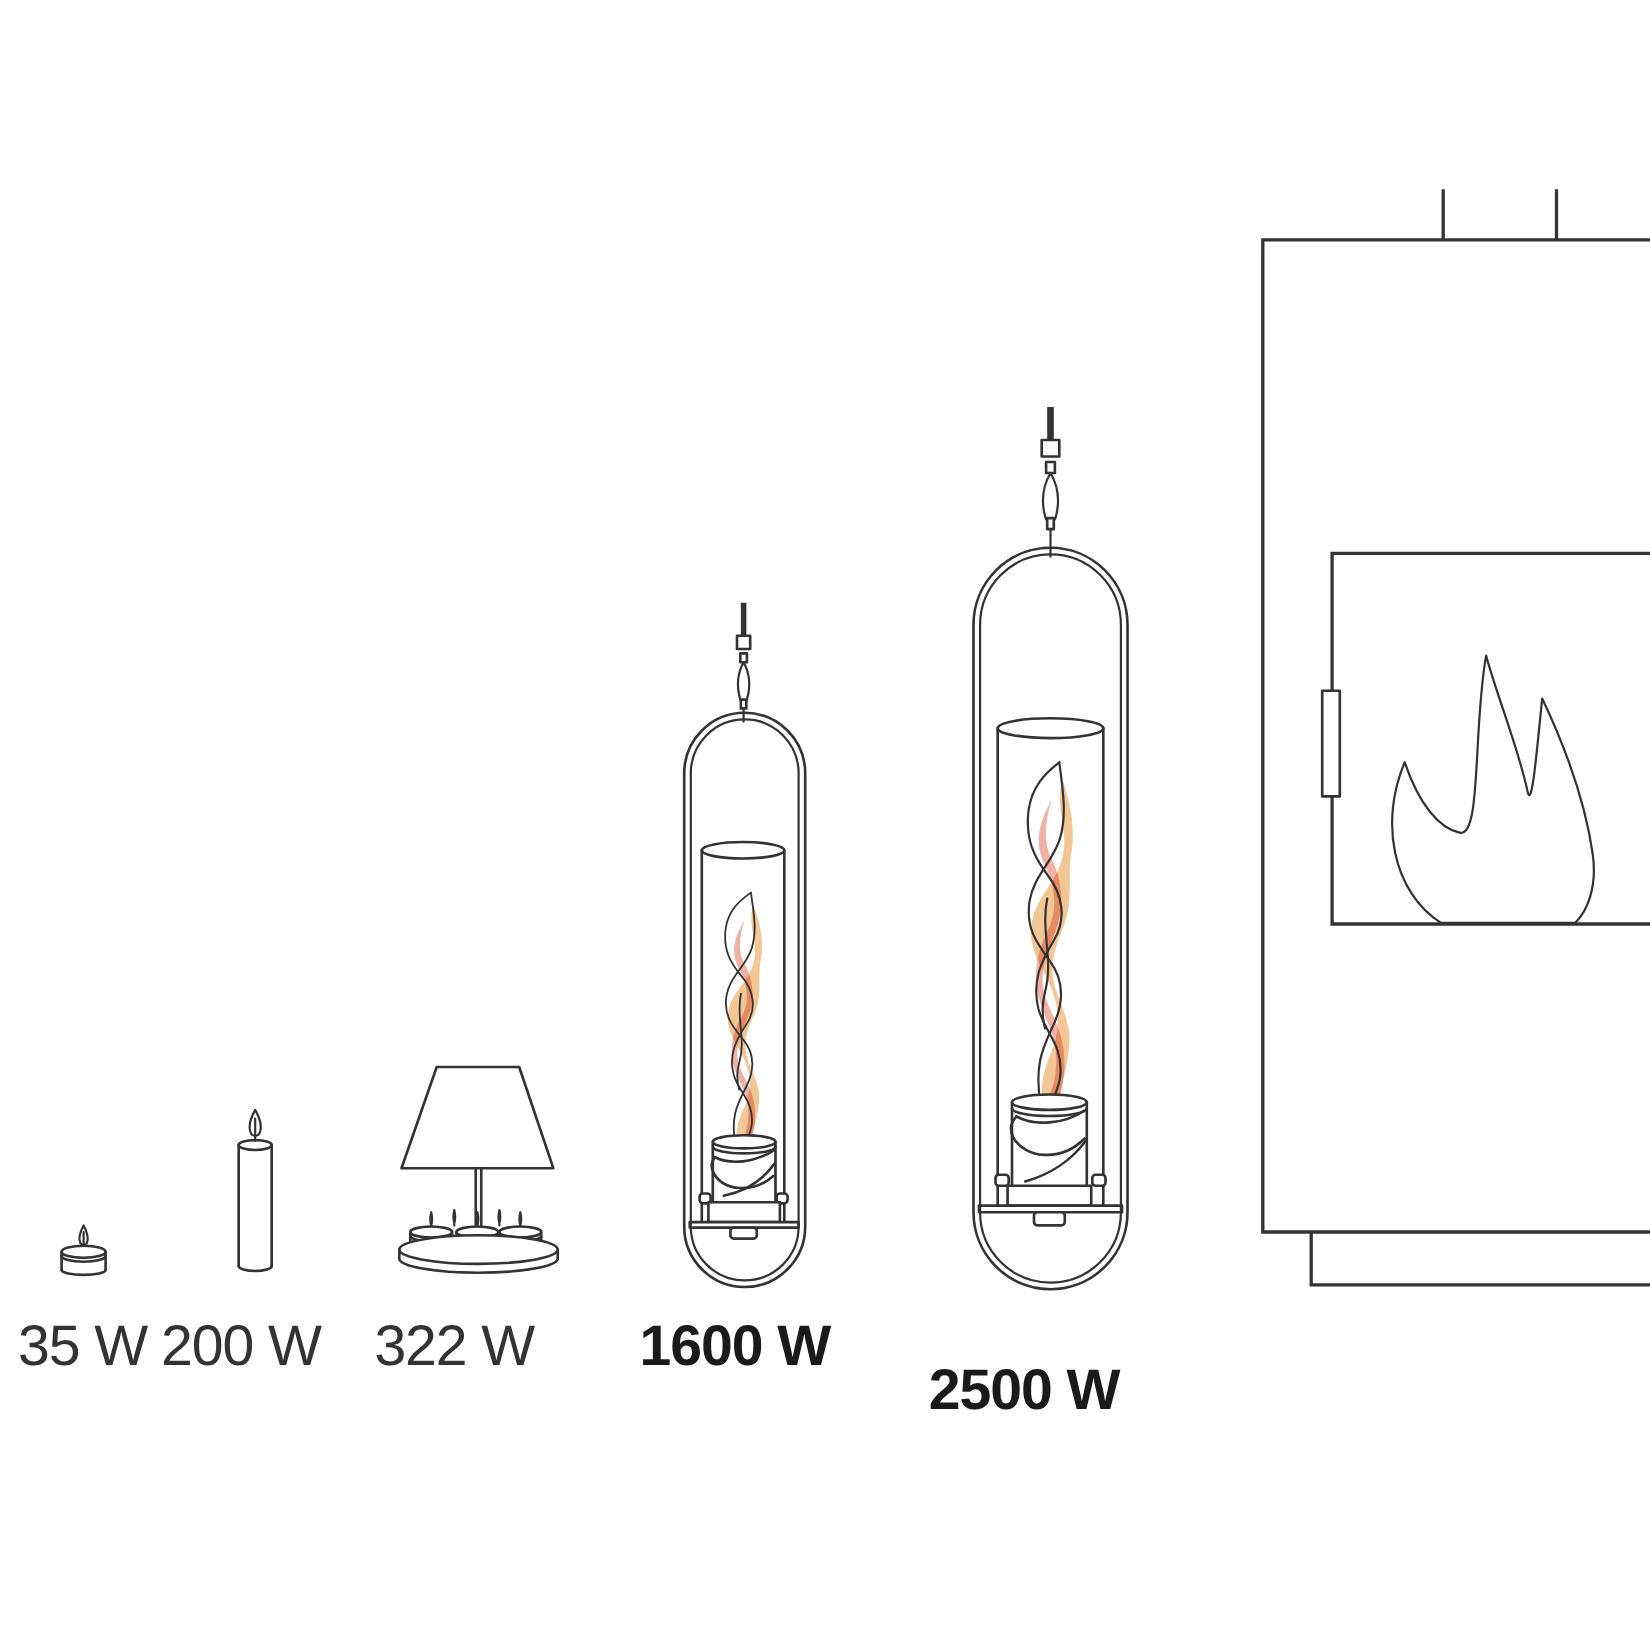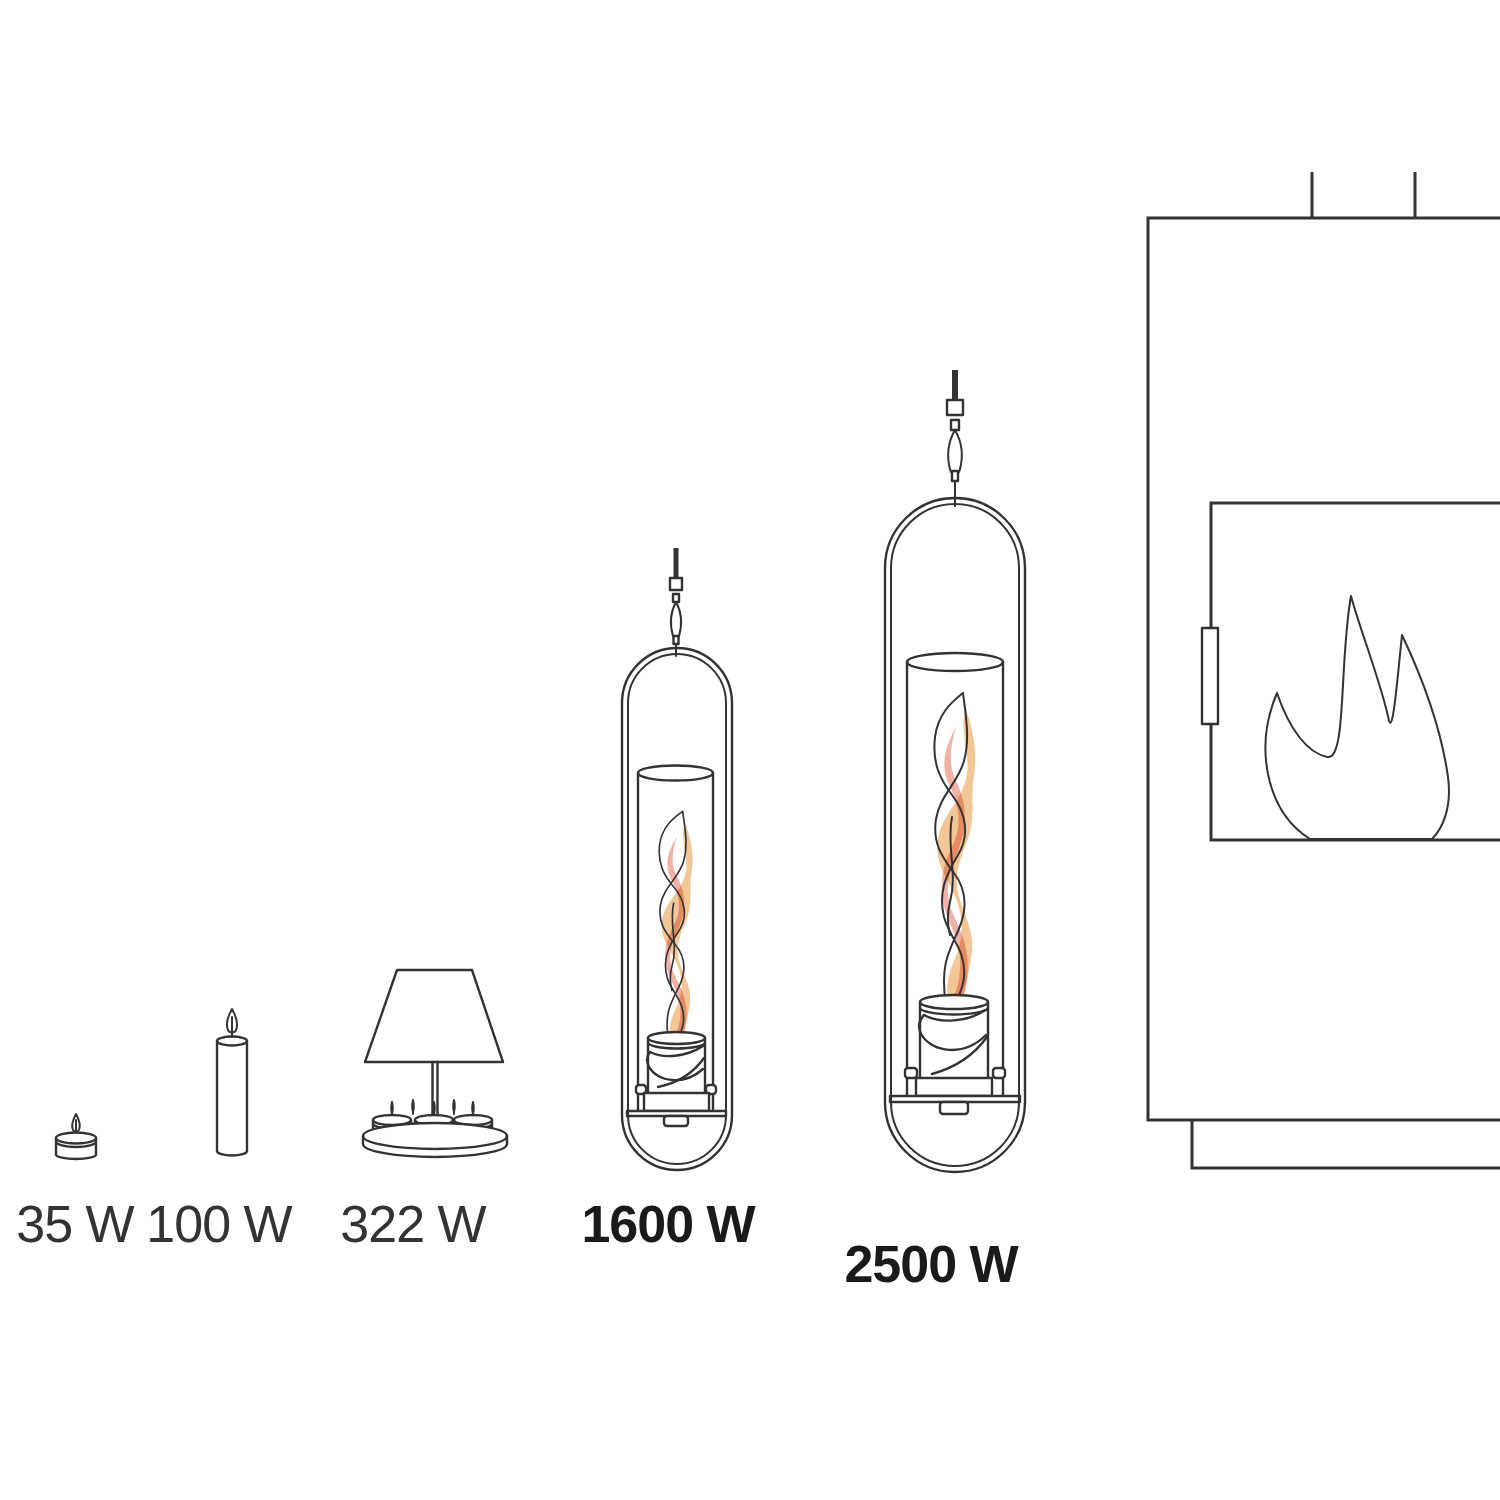--- a/index.html
+++ b/index.html
@@ -166,18 +166,18 @@
   <svg class="icon" style="left:1140px; top:165px;" width="360" height="1010" viewBox="0 0 360 1010">
     <path class="ln3" d="M172 7 L 172 53 M275 7 L 275 53"></path>
     <path class="ln3" d="M360 53 L 8 53 L 8 955 L 360 955"></path>
     <path class="ln3" d="M52 955 L 52 1003 L 360 1003"></path>
     <path class="ln3" d="M360 338 L 71 338 L 71 675 L 360 675"></path>
     <path class="ln2" d="M170 674 C 126 646, 114 582, 137 528 C 150 566, 168 588, 187 592 C 207 596, 199 498, 211 431 C 221 468, 242 520, 249 556 C 253 568, 257 518, 262 470 C 280 508, 301 562, 308 612 C 312 642, 303 663, 292 674 Z"></path>
     <rect class="wfs" x="62" y="463" width="16" height="96"></rect>
   </svg>
 
   <div class="lbl" style="left:75px;">35 W</div>
-  <div class="lbl" style="left:219px;">100 W</div>
+  <div class="lbl" style="left:219px;">200 W</div>
   <div class="lbl" style="left:413px;">322 W</div>
   <div class="lbl bold" style="left:668px;">1600 W</div>
   <div class="lbl bold" style="left:931px;margin-top:40px;">2500 W</div>
 
 </div>
 
 </body></html>

